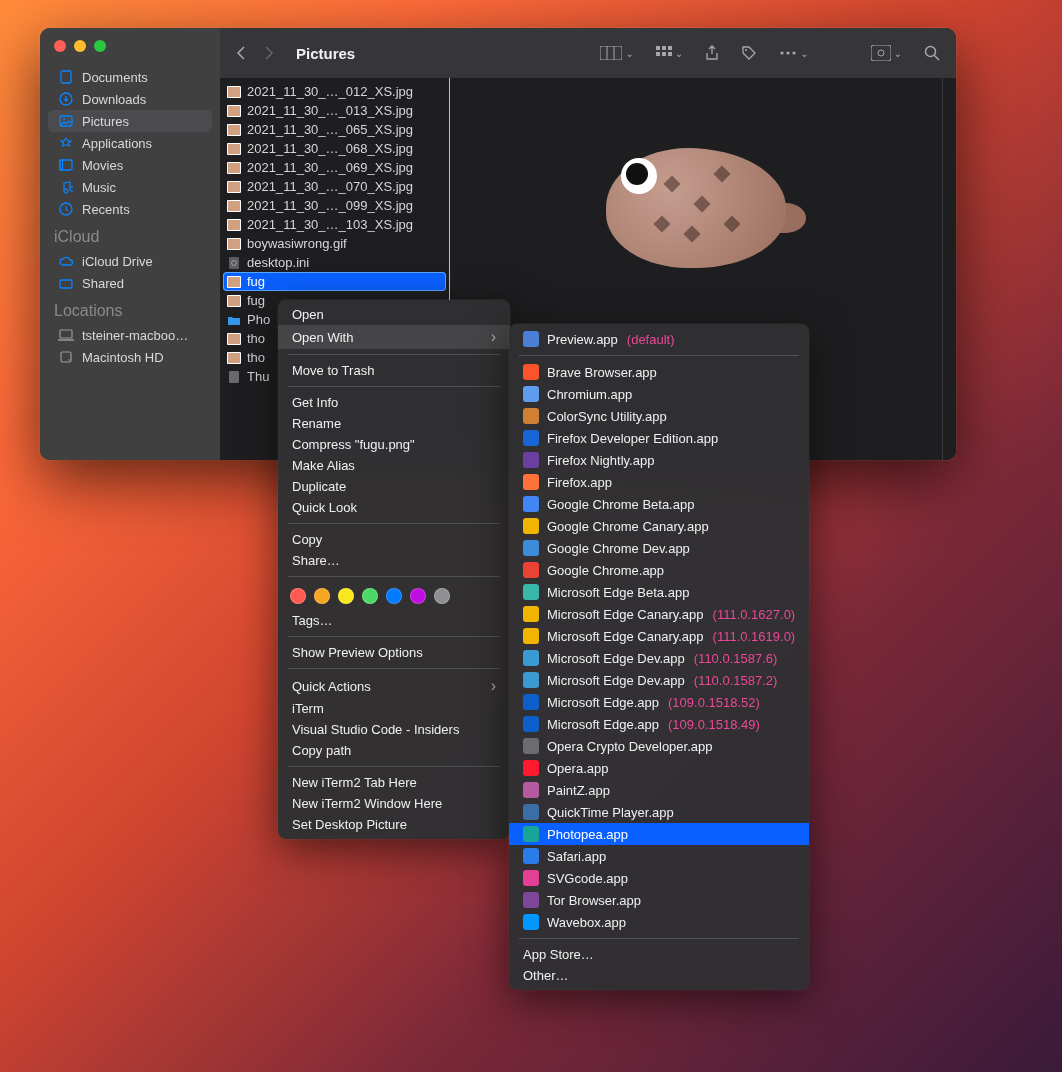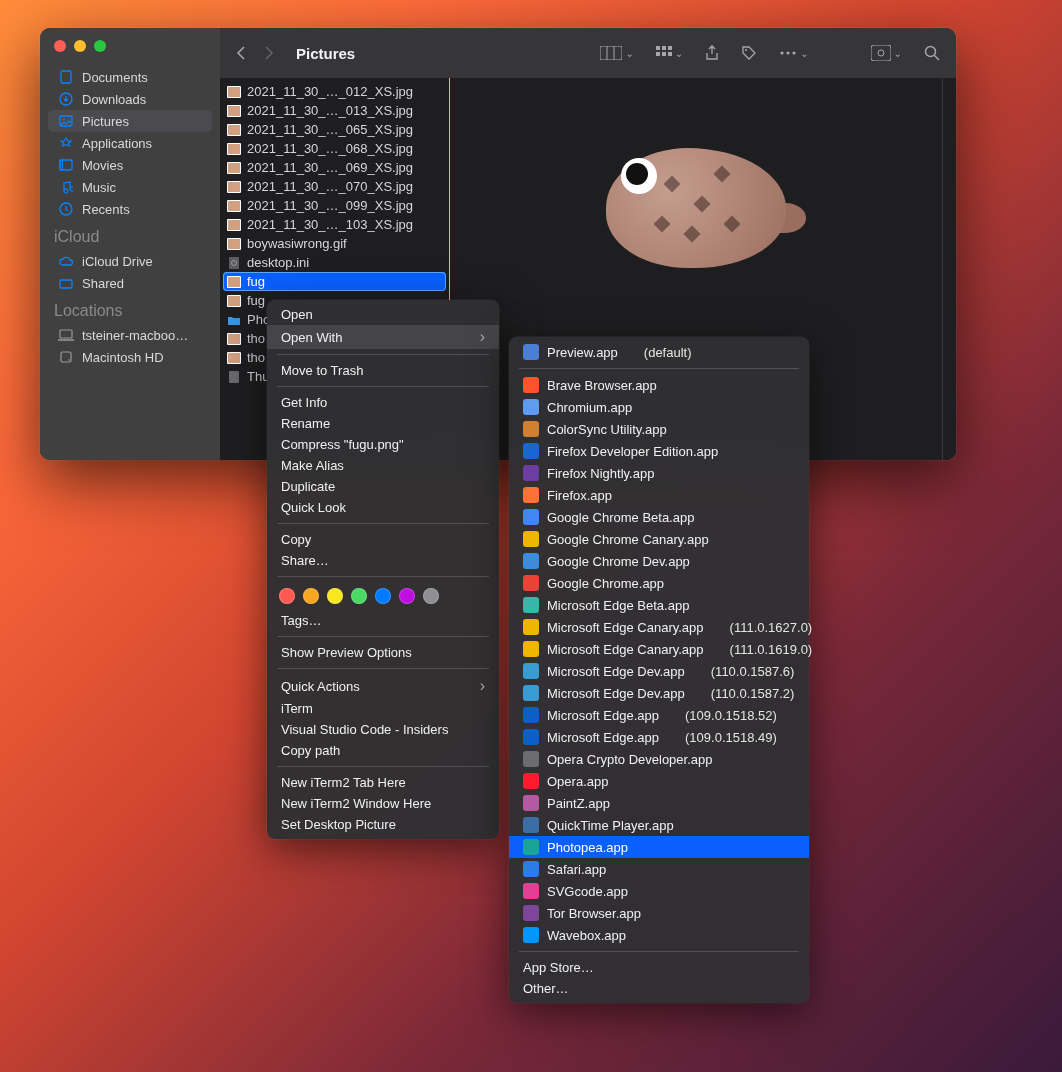--- a/index.html
+++ b/index.html
@@ -77,34 +77,34 @@
     .scrollbar { width:14px; background:#1e1e20; border-left:1px solid #3a3a3d;}
 
     
     .ctx-menu {
       position: absolute; border-radius: 8px;
       background: rgba(48,48,50,0.98);
       box-shadow: 0 10px 40px rgba(0,0,0,0.55), 0 0 0 0.5px rgba(255,255,255,0.12);
       padding: 4px 0; backdrop-filter: blur(20px);
       font-size: 13px;
     }
-    .ctx-main { left: 267px; top: 300px; width: 232px; }
-    .ctx-sub  { left: 509px; top: 337px; width: 300px; max-height: 670px; }
+    .ctx-main { left: 278px; top: 300px; width: 232px; }
+    .ctx-sub  { left: 509px; top: 324px; width: 300px; max-height: 670px; }
     .ctx-item {
       padding: 3px 14px; color: #f0f0f2; display:flex; align-items:center; gap:8px;
       white-space: nowrap;
     }
     .ctx-item.arrow::after { content:"›"; margin-left:auto; color:#aaa; font-size:16px;}
     .ctx-item.highlight { background:#454547; }
     .ctx-item.blue-highlight { background:#0a60ff; color:#fff; }
     .ctx-sep { height:1px; background:#515154; margin:5px 10px; }
     .tag-row { padding:6px 12px; display:flex; gap:8px; }
     .tag-dot { width:16px; height:16px; border-radius:50%; box-shadow: inset 0 0 0 1px rgba(255,255,255,0.2);}
     .app-icon { width:16px; height:16px; border-radius:3px; flex-shrink:0; display:flex; align-items:center; justify-content:center; font-size:10px; color:#fff;}
-    .ext-ver { color:#e5e5e5; margin-left:18px; }
+    .ext-ver { color:#ec4899; margin-left:1px; }
 
     
     svg { display:block; }
   </style>
 </head>
 <body>
 
 <div class="finder">
   <div class="sidebar">
     <div class="traffic">

